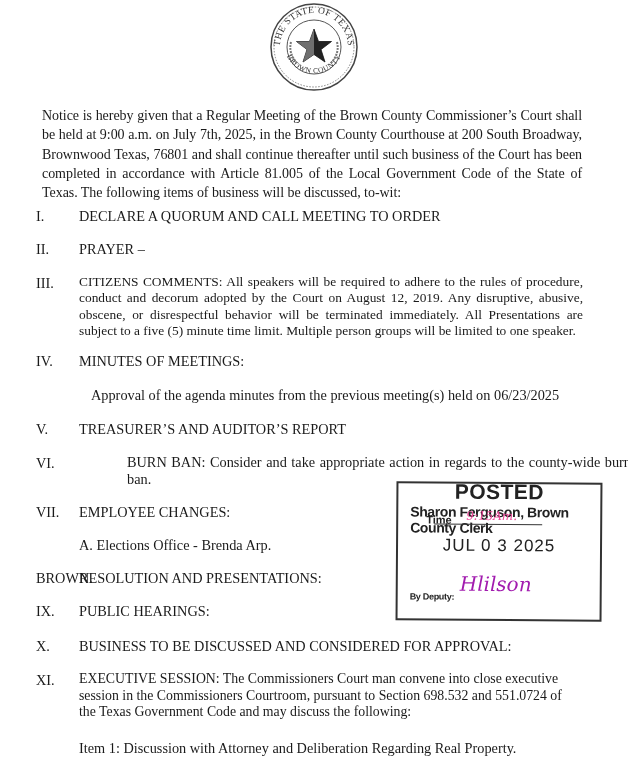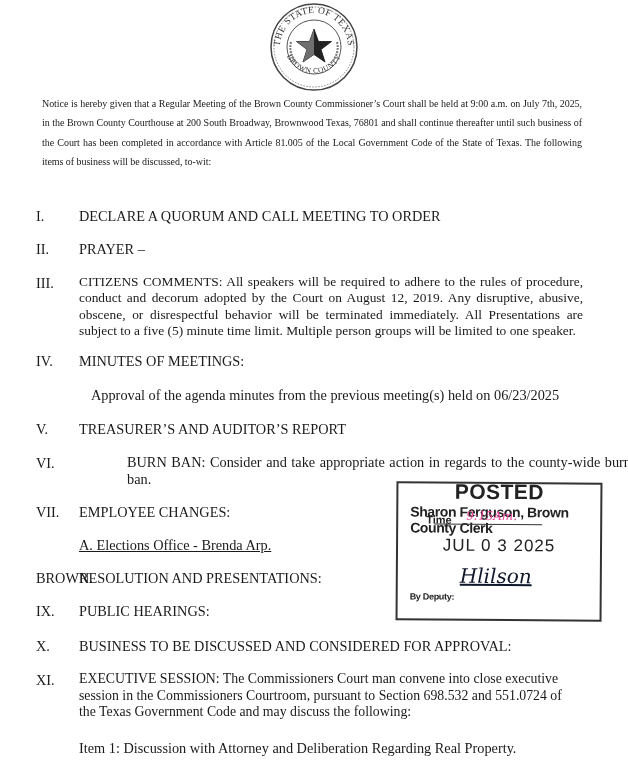--- a/index.html
+++ b/index.html
@@ -1,41 +1,41 @@
 <!DOCTYPE html>
 <html><head>
 <meta charset="utf-8">
 <style>
   html, body { margin: 0; padding: 0; background: #ffffff; }
   body { width: 628px; height: 771px; position: relative; overflow: hidden;
          font-family: "Liberation Serif", serif; color: #1a1a1a; }
   .seal { position: absolute; left: 258px; top: 2px; width: 112px; height: 90px; }
-  .intro { position: absolute; left: 42px; top: 94px; width: 540px;
-           font-size: 10px; line-height: 19.3px; text-align: justify; letter-spacing: -0.05px; }
+  .intro { position: absolute; left: 42px; top: 106px; width: 540px;
+           font-size: 14px; line-height: 19.3px; text-align: justify; letter-spacing: -0.05px; }
   .item { position: absolute; left: 36px; font-size: 14.3px; line-height: 18.5px; }
   .item .num { position: absolute; left: 0; top: 0; width: 40px; }
   .item .body { position: absolute; left: 43px; top: 0; width: 504px; }
   .item .body.just { text-align: justify; }
   .sub { position: absolute; left: 79px; font-size: 14.3px; line-height: 18px; }
   .stamp { position: absolute; left: 396px; top: 482px; width: 202px; height: 135px;
            border: 2px solid #333; border-top-width: 2px; transform: rotate(0.4deg);
            font-family: "Liberation Sans", sans-serif; color: #222; }
   .stamp .posted { position: absolute; left: 0; right: 0; top: -4px; text-align: center;
                    font-size: 21px; font-weight: bold; letter-spacing: 0.5px; }
   .stamp .clerk { position: absolute; left: 12px; top: 20px; font-size: 14px; font-weight: bold;
                   letter-spacing: -0.4px; }
   .stamp .time-label { position: absolute; left: 28px; top: 30px; font-size: 11px; font-weight: bold; }
   .stamp .time-line { position: absolute; left: 36px; top: 40px; width: 108px; border-bottom: 1px solid #333; }
   .stamp .time-val { position: absolute; left: 68px; top: 25px; font-family: "DejaVu Serif", serif;
                      font-style: italic; font-size: 12px; color: #ec4899; }
   .stamp .date { position: absolute; left: 0; right: 0; top: 52px; text-align: center;
                  font-size: 17px; letter-spacing: 1px; }
   .stamp .deputy-label { position: absolute; left: 12px; top: 108px; font-size: 9px; font-weight: bold; letter-spacing: -0.3px; }
-  .stamp .deputy-sig { position: absolute; left: 62px; top: 80px; font-family: "DejaVu Serif", serif;
-                       font-style: italic; font-size: 20px; color: #0f172a; text-decoration: underline; }
+  .stamp .deputy-sig { position: absolute; left: 62px; top: 88px; font-family: "DejaVu Serif", serif;
+                       font-style: italic; font-size: 20px; color: #a21caf; }
 </style>
 </head>
 <body>
 
 <div class="seal">
   <svg width="112" height="90" viewBox="0 0 112 90">
     <circle cx="56" cy="45" r="43" fill="none" stroke="#444" stroke-width="1.5"></circle>
     <circle cx="56" cy="45" r="40" fill="none" stroke="#666" stroke-width="0.8" stroke-dasharray="1.5 1.5"></circle>
     <circle cx="56" cy="45" r="27" fill="none" stroke="#555" stroke-width="1"></circle>
     <defs>
@@ -84,21 +84,21 @@
 
 <div class="item" style="top:454px;">
   <span class="num">VI.</span>
   <span class="body just" style="line-height:17px;margin-left:48px;">BURN BAN: Consider and take appropriate action in regards to the county-wide burn ban.</span>
 </div>
 
 <div class="item" style="top:503px;">
   <span class="num">VII.</span>
   <span class="body">EMPLOYEE CHANGES:</span>
 </div>
-<div class="sub" style="top:536px;text-decoration:underline;">A.  Elections Office - Brenda Arp.</div>
+<div class="sub" style="top:536px;">A.  Elections Office - Brenda Arp.</div>
 
 <div class="item" style="top:569px;">
   <span class="num">BROWN.</span>
   <span class="body">RESOLUTION AND PRESENTATIONS:</span>
 </div>
 
 <div class="item" style="top:602px;">
   <span class="num">IX.</span>
   <span class="body">PUBLIC HEARINGS:</span>
 </div>

